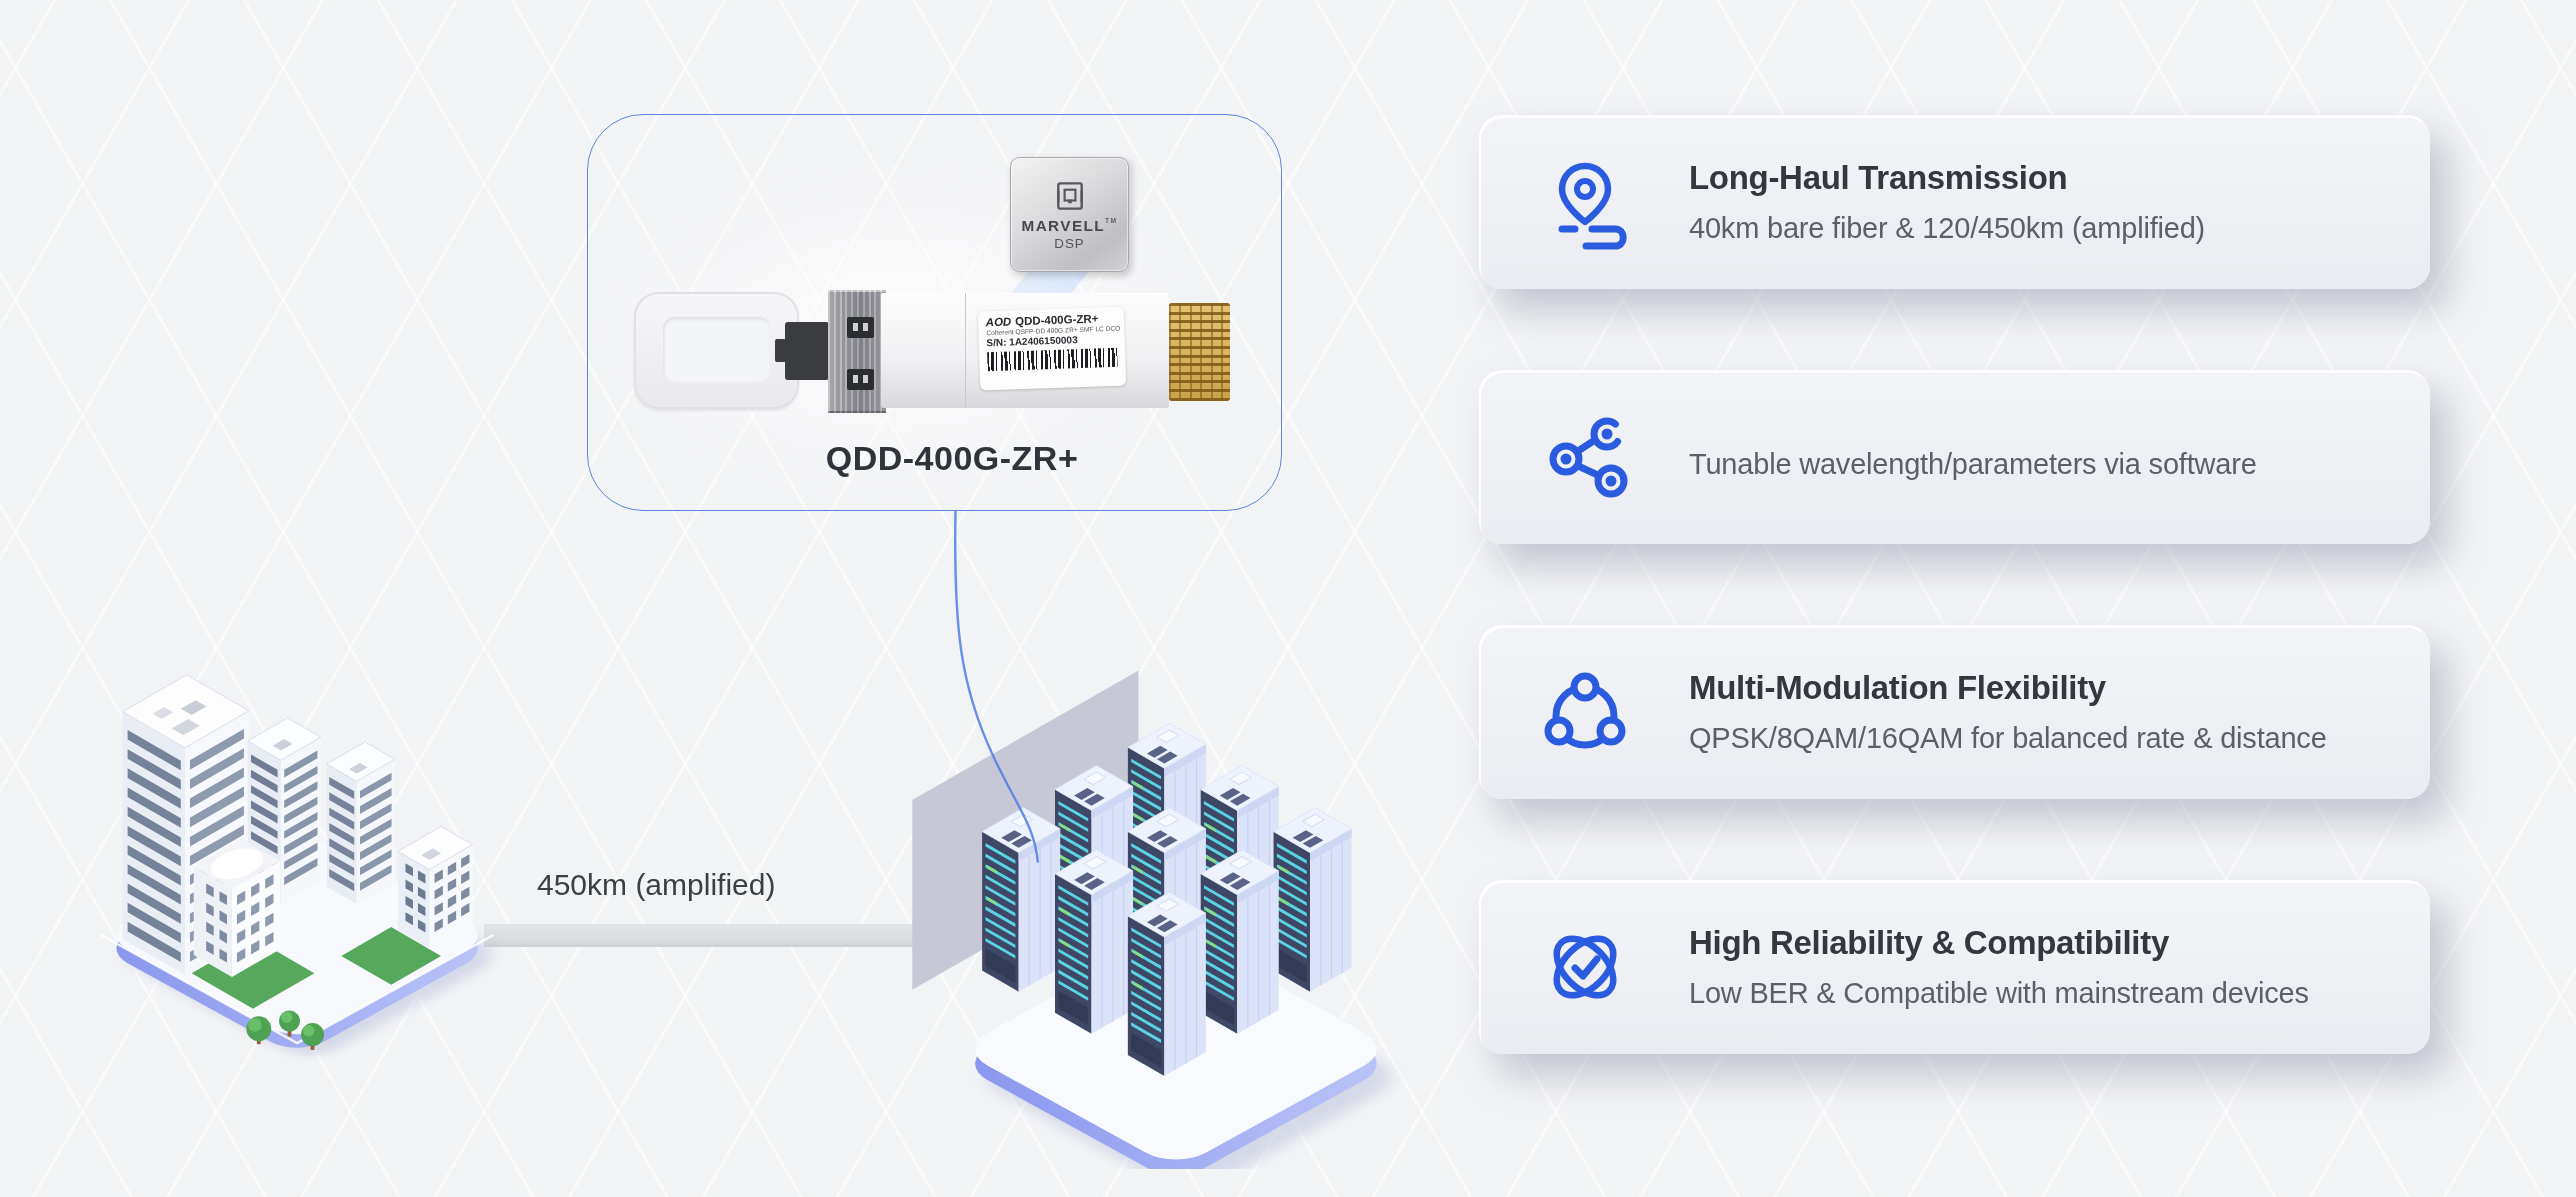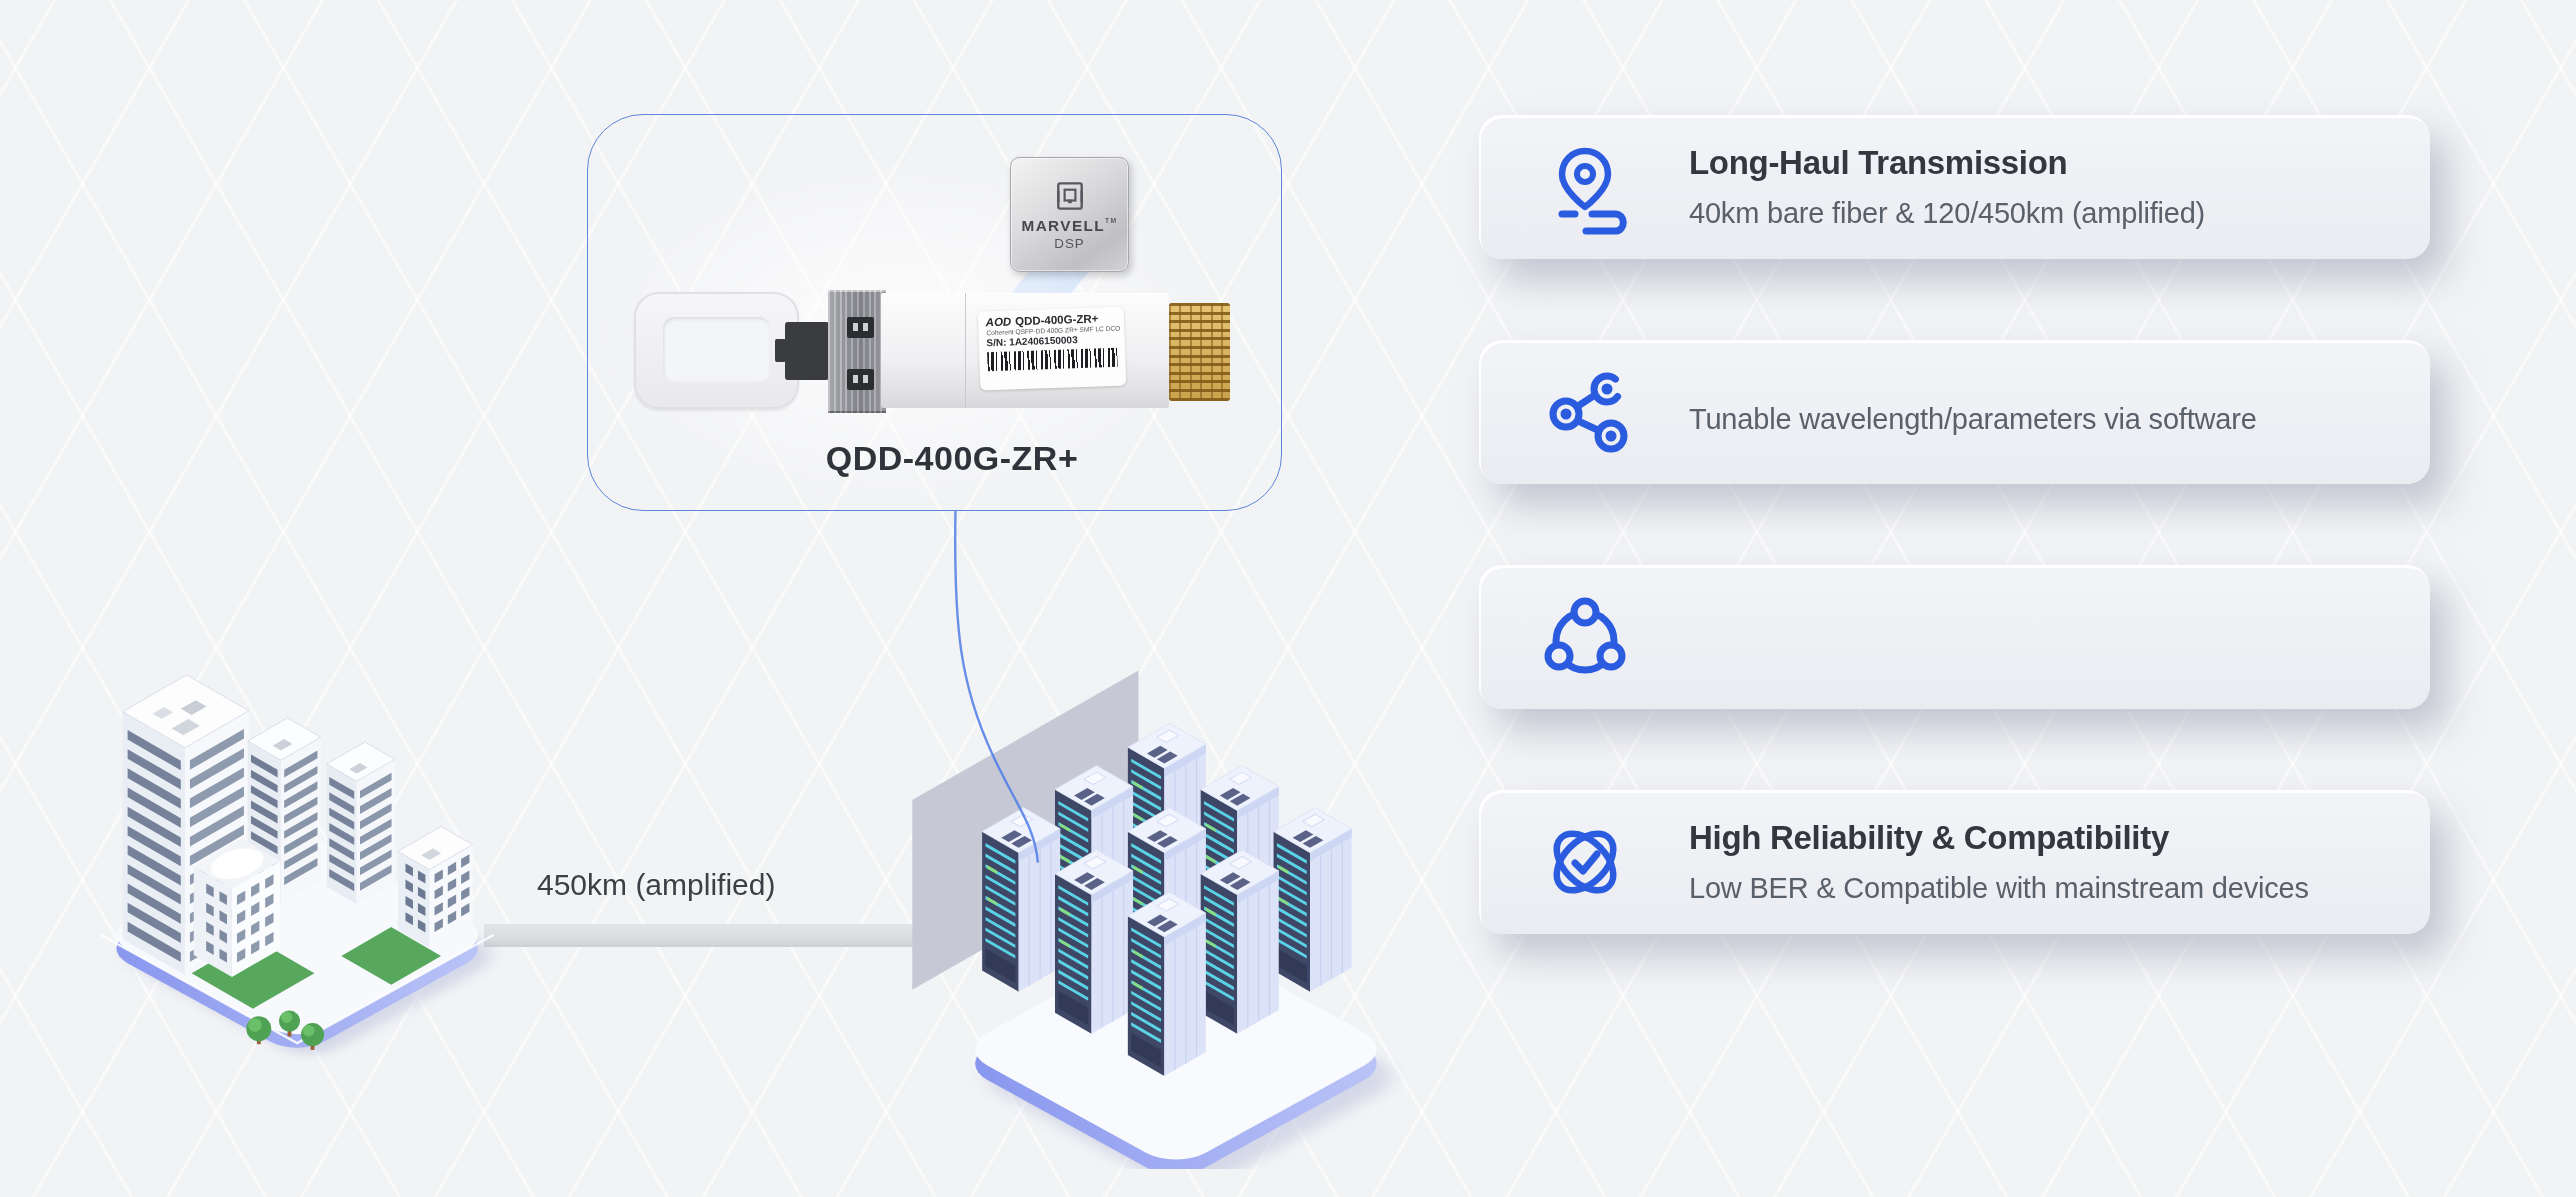--- a/index.html
+++ b/index.html
@@ -62,21 +62,21 @@
     font-size:34px;font-weight:600;color:#2f343b;letter-spacing:0.5px;}
   
   .road{position:absolute;left:484px;top:924px;width:443px;height:23px;z-index:1;
     background:linear-gradient(180deg,#e3e4e8 0%,#dadbdf 70%,#cfd0d4 100%);}
   .distance{position:absolute;left:537px;top:868px;z-index:3;font-size:30px;font-weight:500;color:#3b4046;}
   .city{position:absolute;left:19px;top:647px;z-index:2;}
   .dc{position:absolute;left:891px;top:613px;z-index:2;}
   .link-line{position:absolute;left:0;top:0;z-index:3;pointer-events:none;}
   
   .cards{position:absolute;left:1479px;top:115px;width:951px;display:flex;flex-direction:column;gap:81px;z-index:4;}
-  .card{height:144px;border-radius:23px;display:flex;align-items:center;padding-left:56px;box-sizing:border-box;
+  .card{height:174px;border-radius:23px;display:flex;align-items:center;padding-left:56px;box-sizing:border-box;
     background:linear-gradient(180deg,#f3f4f8 0%,#ebecf1 100%);
     box-shadow:inset 1.9px 2.9px 0 rgba(255,255,255,.95), 17px 21px 36px rgba(148,153,174,.5);}
   .card-icon{width:100px;height:100px;flex:0 0 100px;}
   .card-text{margin-left:54px;}
   .card-title{font-size:33px;font-weight:bold;color:#34383e;letter-spacing:-0.3px;}
   .card-sub{font-size:29px;color:#5a6069;margin-top:14.4px;letter-spacing:-0.2px;}
 </style>
 </head>
 <body>
 
@@ -414,20 +414,24 @@
       </div>
     </div>
 
     <div class="card">
       <svg class="card-icon" viewBox="0 0 100 100">
         <circle cx="50" cy="54" r="29" fill="none" stroke="#2b5ce0" stroke-width="7"></circle>
         <circle cx="50" cy="25" r="11" fill="#eef0f5" stroke="#2b5ce0" stroke-width="7"></circle>
         <circle cx="24" cy="69" r="11" fill="#eef0f5" stroke="#2b5ce0" stroke-width="7"></circle>
         <circle cx="76" cy="69" r="11" fill="#eef0f5" stroke="#2b5ce0" stroke-width="7"></circle>
       </svg>
+      <div class="card-text">
+        <div class="card-title">Multi-Modulation Flexibility</div>
+        <div class="card-sub">QPSK/8QAM/16QAM for balanced rate &amp; distance</div>
+      </div>
     </div>
 
     <div class="card">
       <svg class="card-icon" viewBox="0 0 100 100">
         <ellipse cx="50" cy="50" rx="34" ry="21" fill="none" stroke="#2b5ce0" stroke-width="6.5" transform="rotate(45 50 50)"></ellipse>
         <ellipse cx="50" cy="50" rx="34" ry="21" fill="none" stroke="#2b5ce0" stroke-width="6.5" transform="rotate(-45 50 50)"></ellipse>
         <path d="M40,51 l8,8 l14,-17" fill="none" stroke="#2b5ce0" stroke-width="7" stroke-linecap="round" stroke-linejoin="round"></path>
       </svg>
       <div class="card-text">
         <div class="card-title">High Reliability &amp; Compatibility</div>

